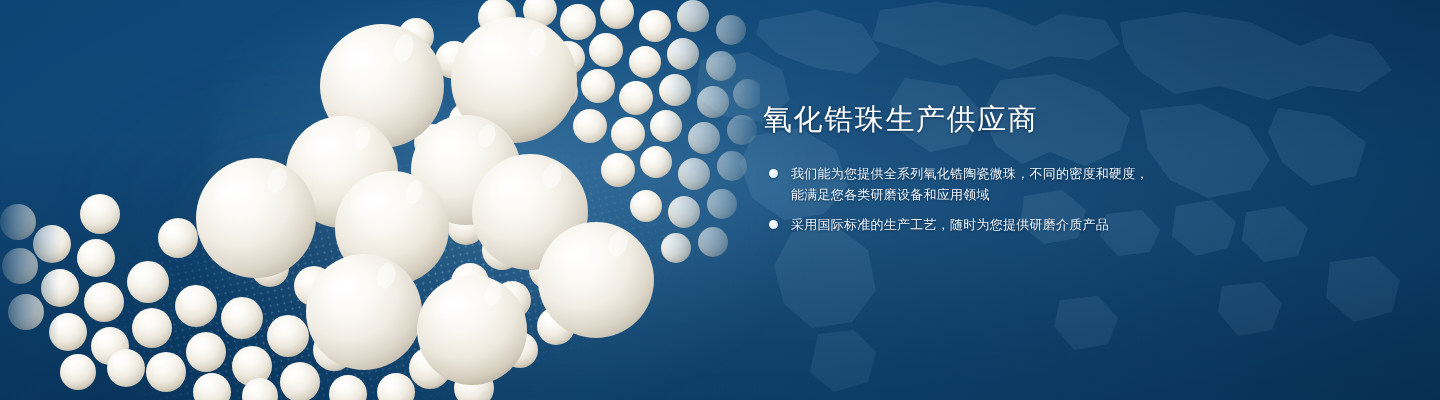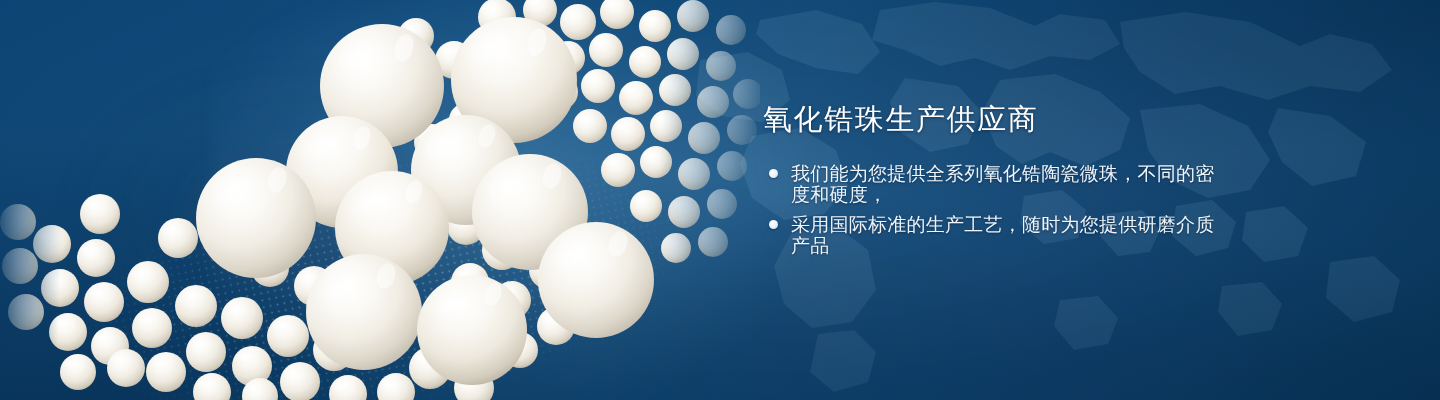--- a/index.html
+++ b/index.html
@@ -82,21 +82,21 @@
     letter-spacing:1.6px;
     text-shadow:0 1px 3px rgba(0,22,46,.55);
     white-space:nowrap;
   }
   .bullets{ margin-top:27px; list-style:none; }
   .bullet{
     position:relative;
     padding-left:28px;
     margin-bottom:9px;
     color:#eef4fa;
-    font-size:19px;
+    font-size:13px;
     line-height:21px;
     letter-spacing:.25px;
     text-shadow:0 1px 2px rgba(0,20,42,.5);
   }
   .bullet:last-child{ margin-bottom:8px; }
   .dot{
     position:absolute;
     left:6px; top:6px;
     width:9px; height:9px;
     border-radius:50%;
@@ -573,20 +573,21 @@
 
   <div class="copy">
 
     <h1 class="headline">氧化锆珠生产供应商</h1>
 
     <ul class="bullets">
 
       <li class="bullet">
         <span class="dot"></span>
         <span class="bline">我们能为您提供全系列氧化锆陶瓷微珠，不同的密度和硬度，</span>
+        <span class="bline">能满足您各类研磨设备和应用领域</span>
       </li>
 
 
       <li class="bullet">
         <span class="dot"></span>
         <span class="bline">采用国际标准的生产工艺，随时为您提供研磨介质产品</span>
       </li>
 
     </ul>
   </div>

